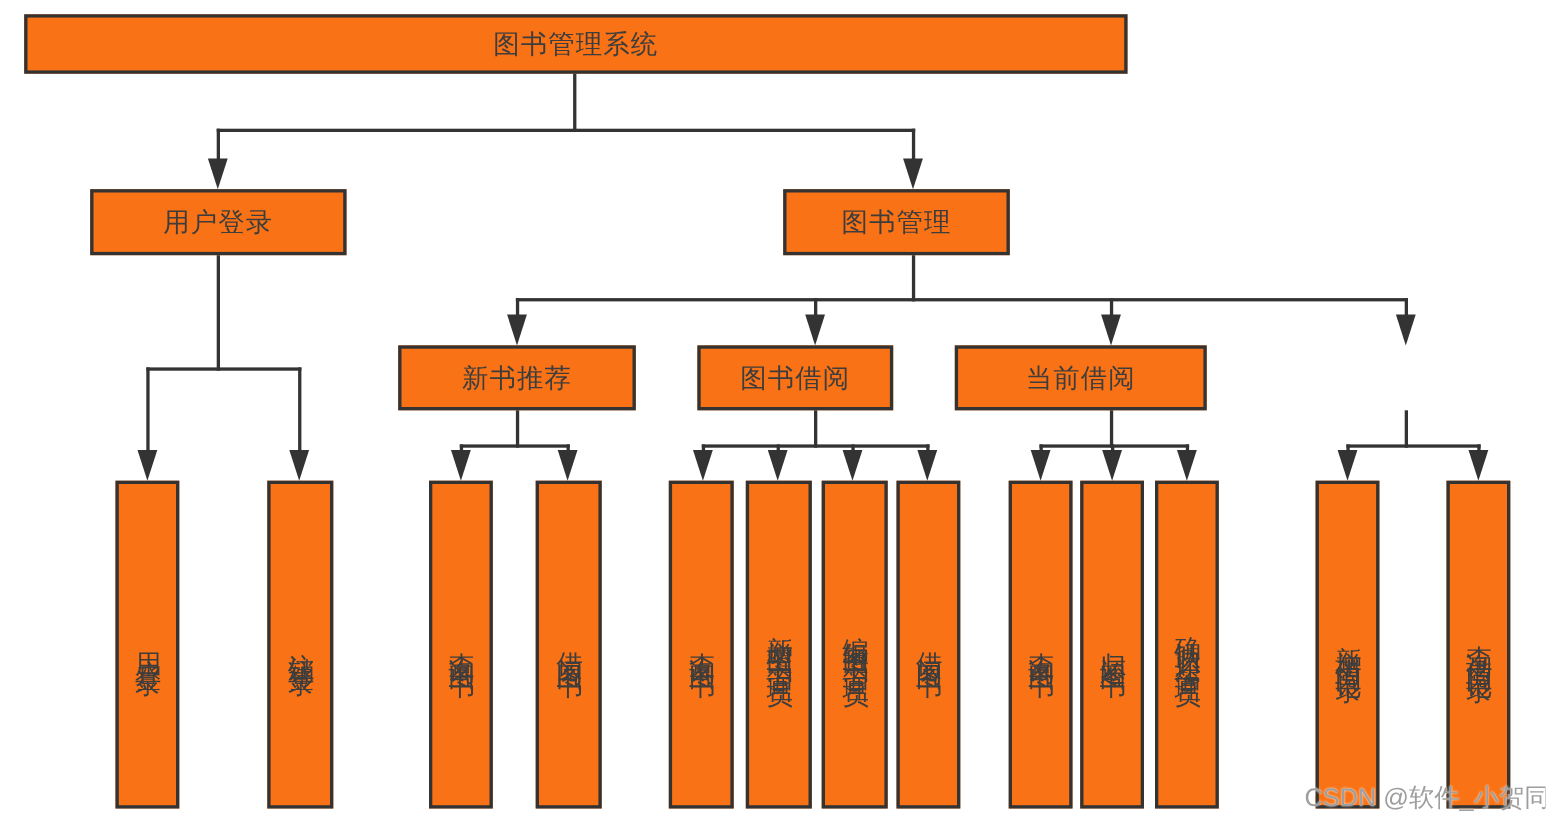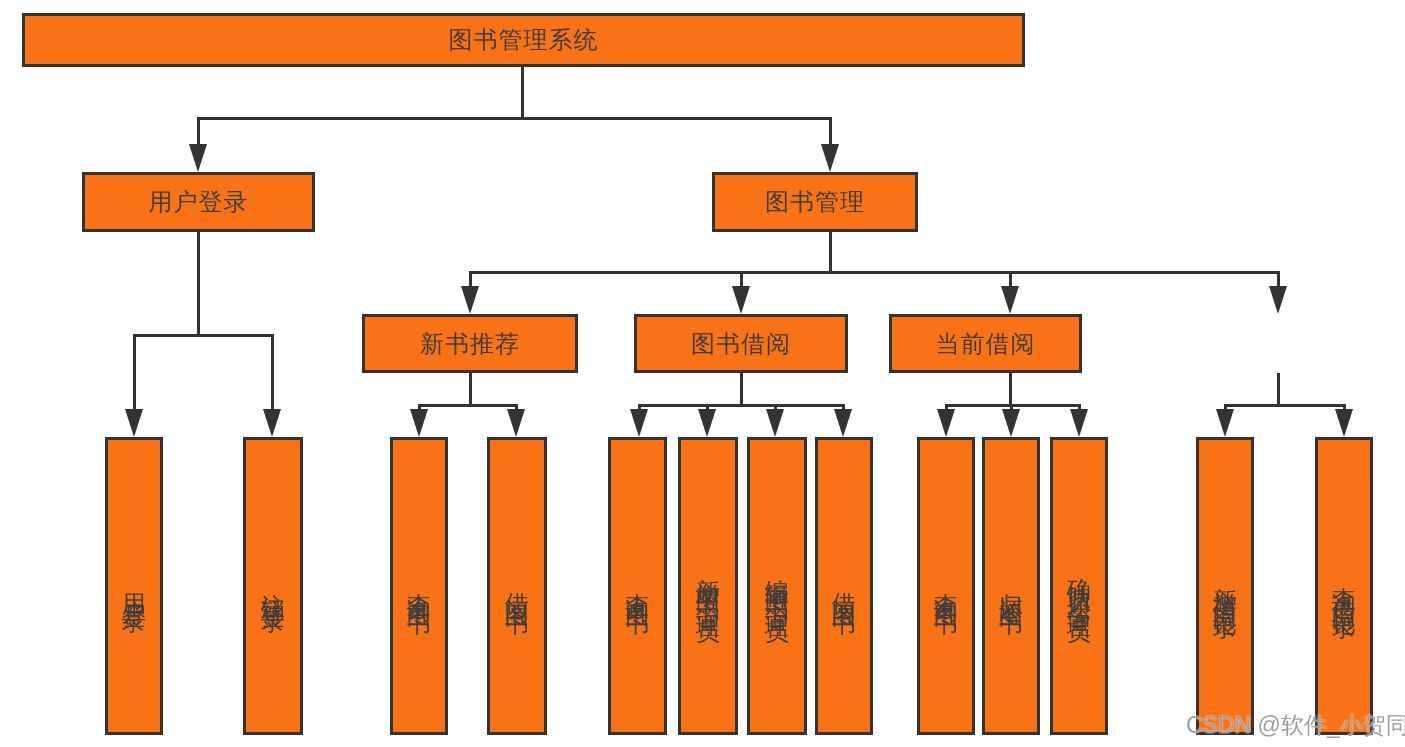--- a/index.html
+++ b/index.html
@@ -63,24 +63,24 @@
   <div class="box h" style="left:82px;top:172px;width:233px;height:60px">
     <span>用户登录</span>
   </div>
   <div class="box h" style="left:712px;top:172px;width:206px;height:60px">
     <span>图书管理</span>
   </div>
 
   <div class="box h" style="left:362px;top:314px;width:216px;height:59px">
     <span>新书推荐</span>
   </div>
-  <div class="box h" style="left:634px;top:314px;width:214px;height:59px">
+  <div class="box h" style="left:634px;top:314px;width:178px;height:59px">
     <span>图书借阅</span>
   </div>
-  <div class="box h" style="left:889px;top:314px;width:193px;height:59px">
+  <div class="box h" style="left:868px;top:314px;width:229px;height:59px">
     <span>当前借阅</span>
   </div>
 
   <div class="box v" style="left:105px;top:437px;width:58px;height:298px">
     <span>用户登录</span>
   </div>
   <div class="box v" style="left:243px;top:437px;width:60px;height:298px">
     <span>注销登录</span>
   </div>
 

